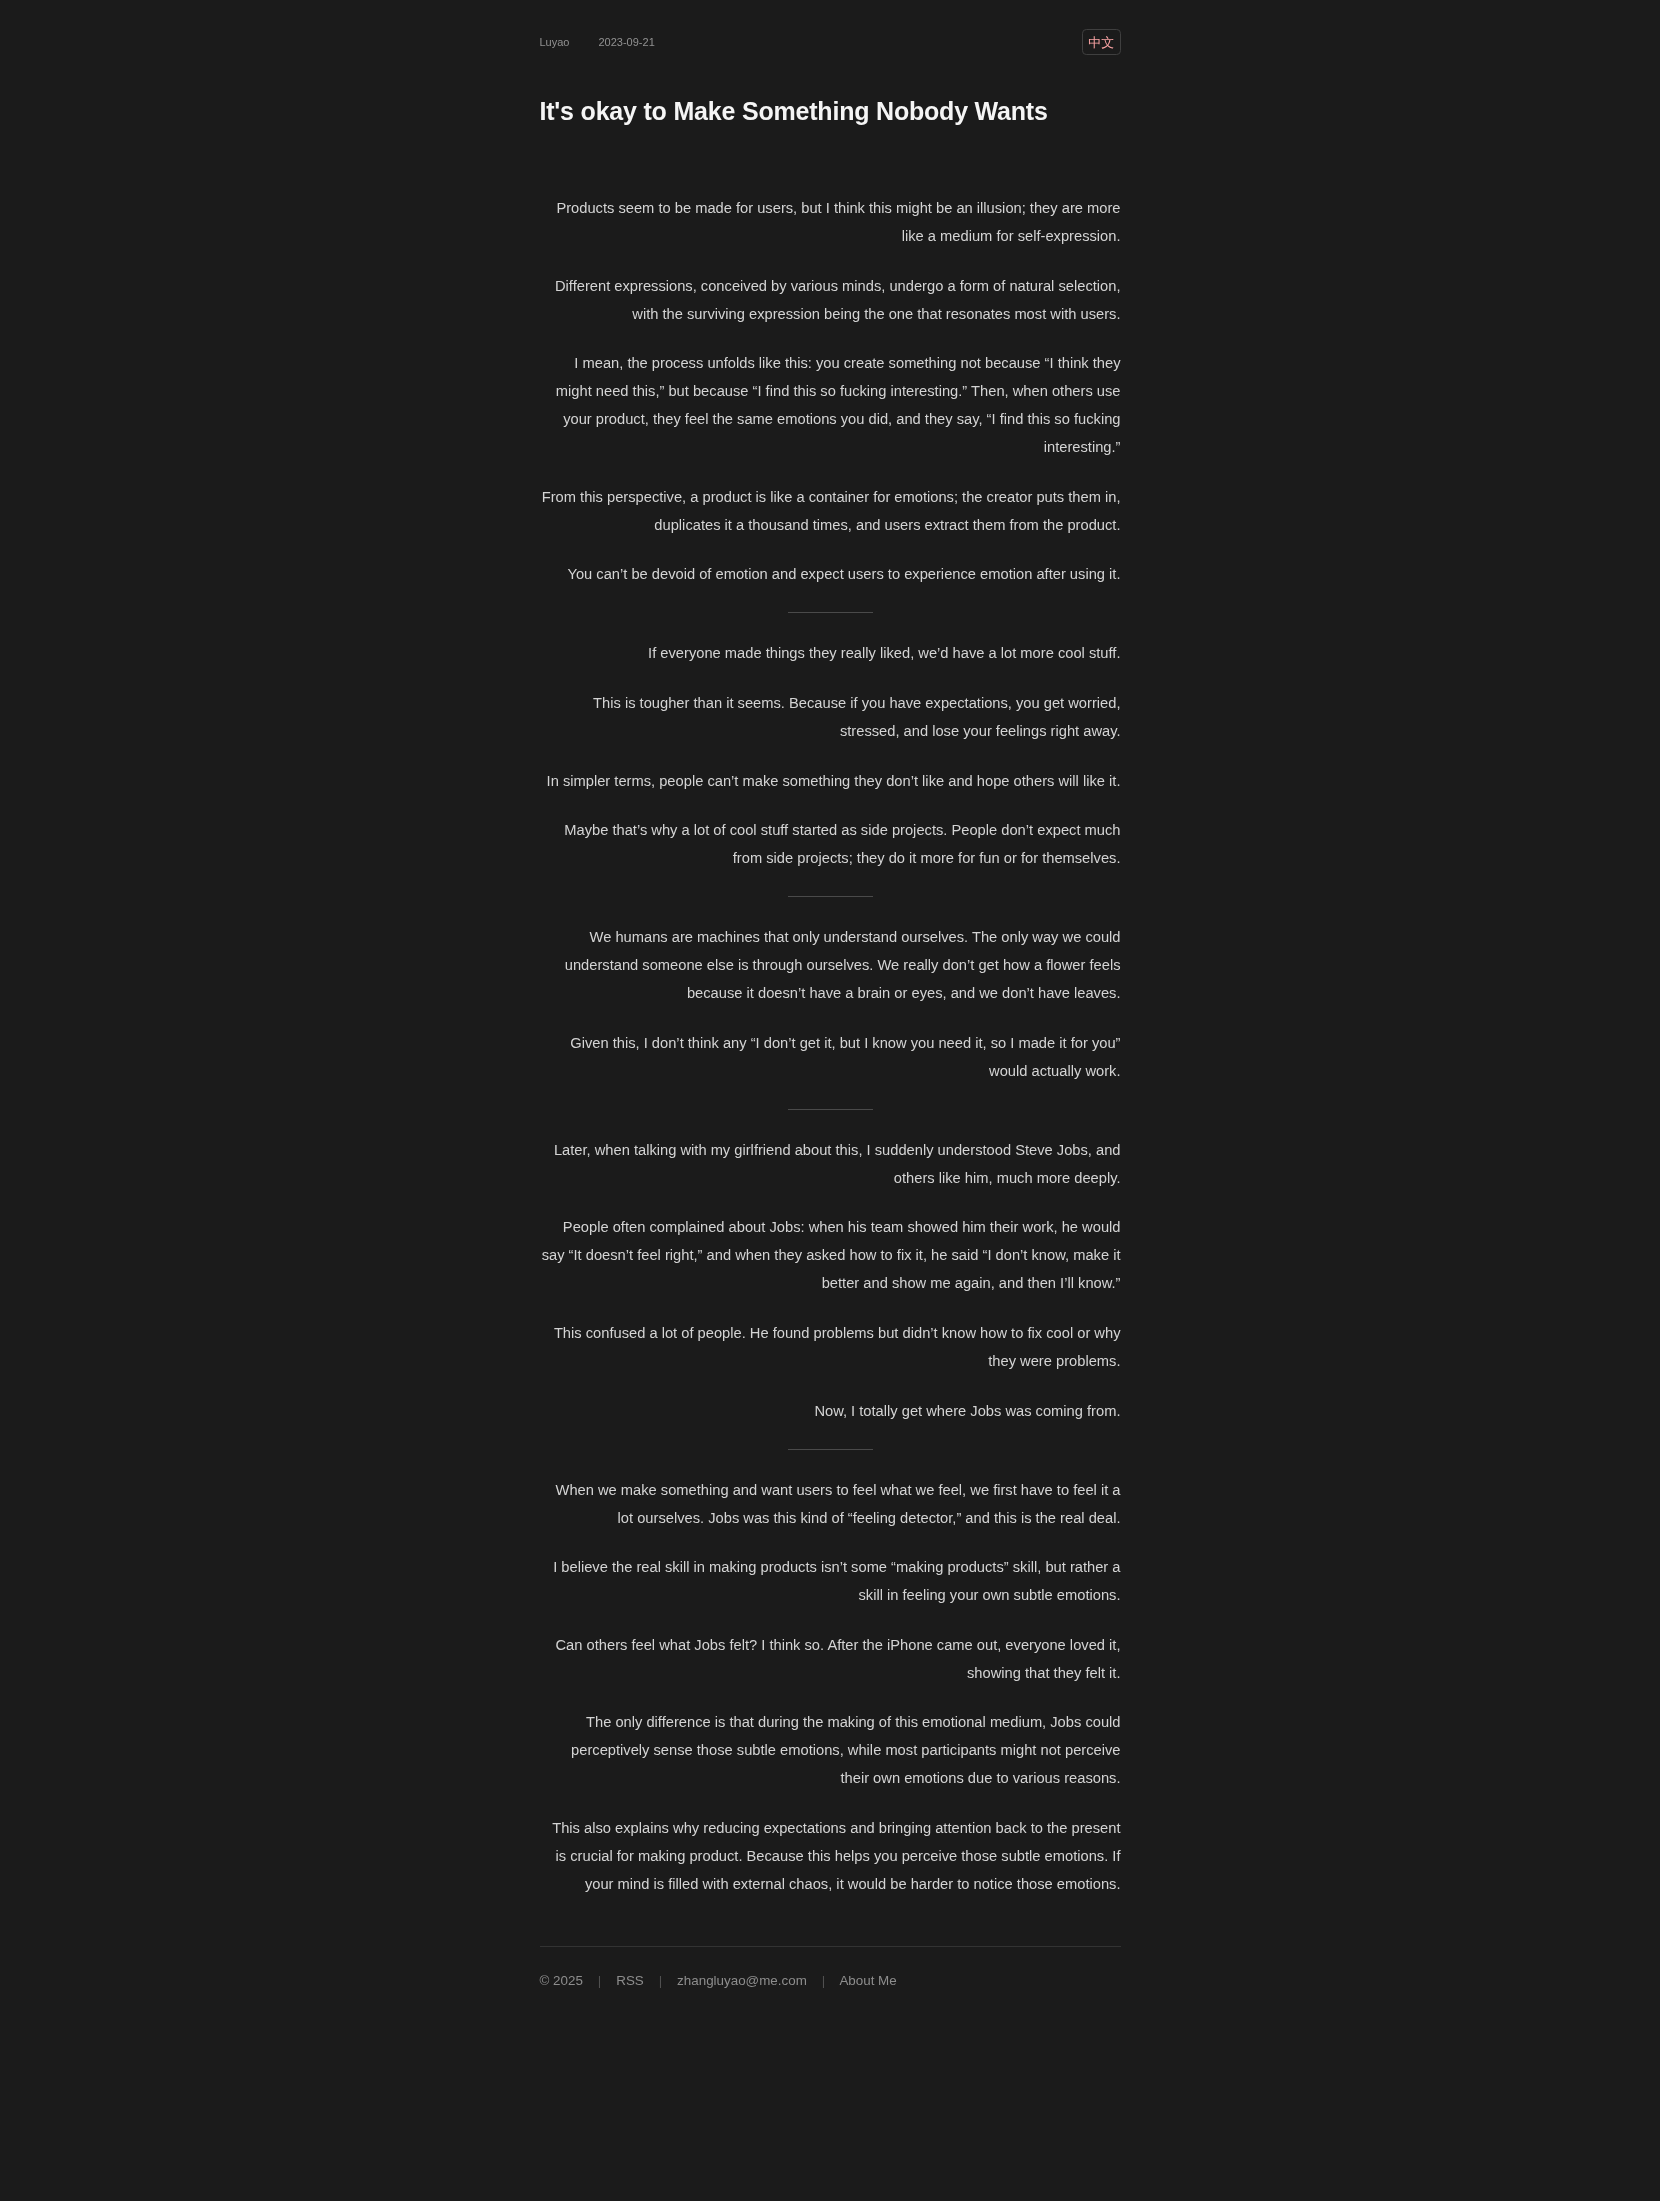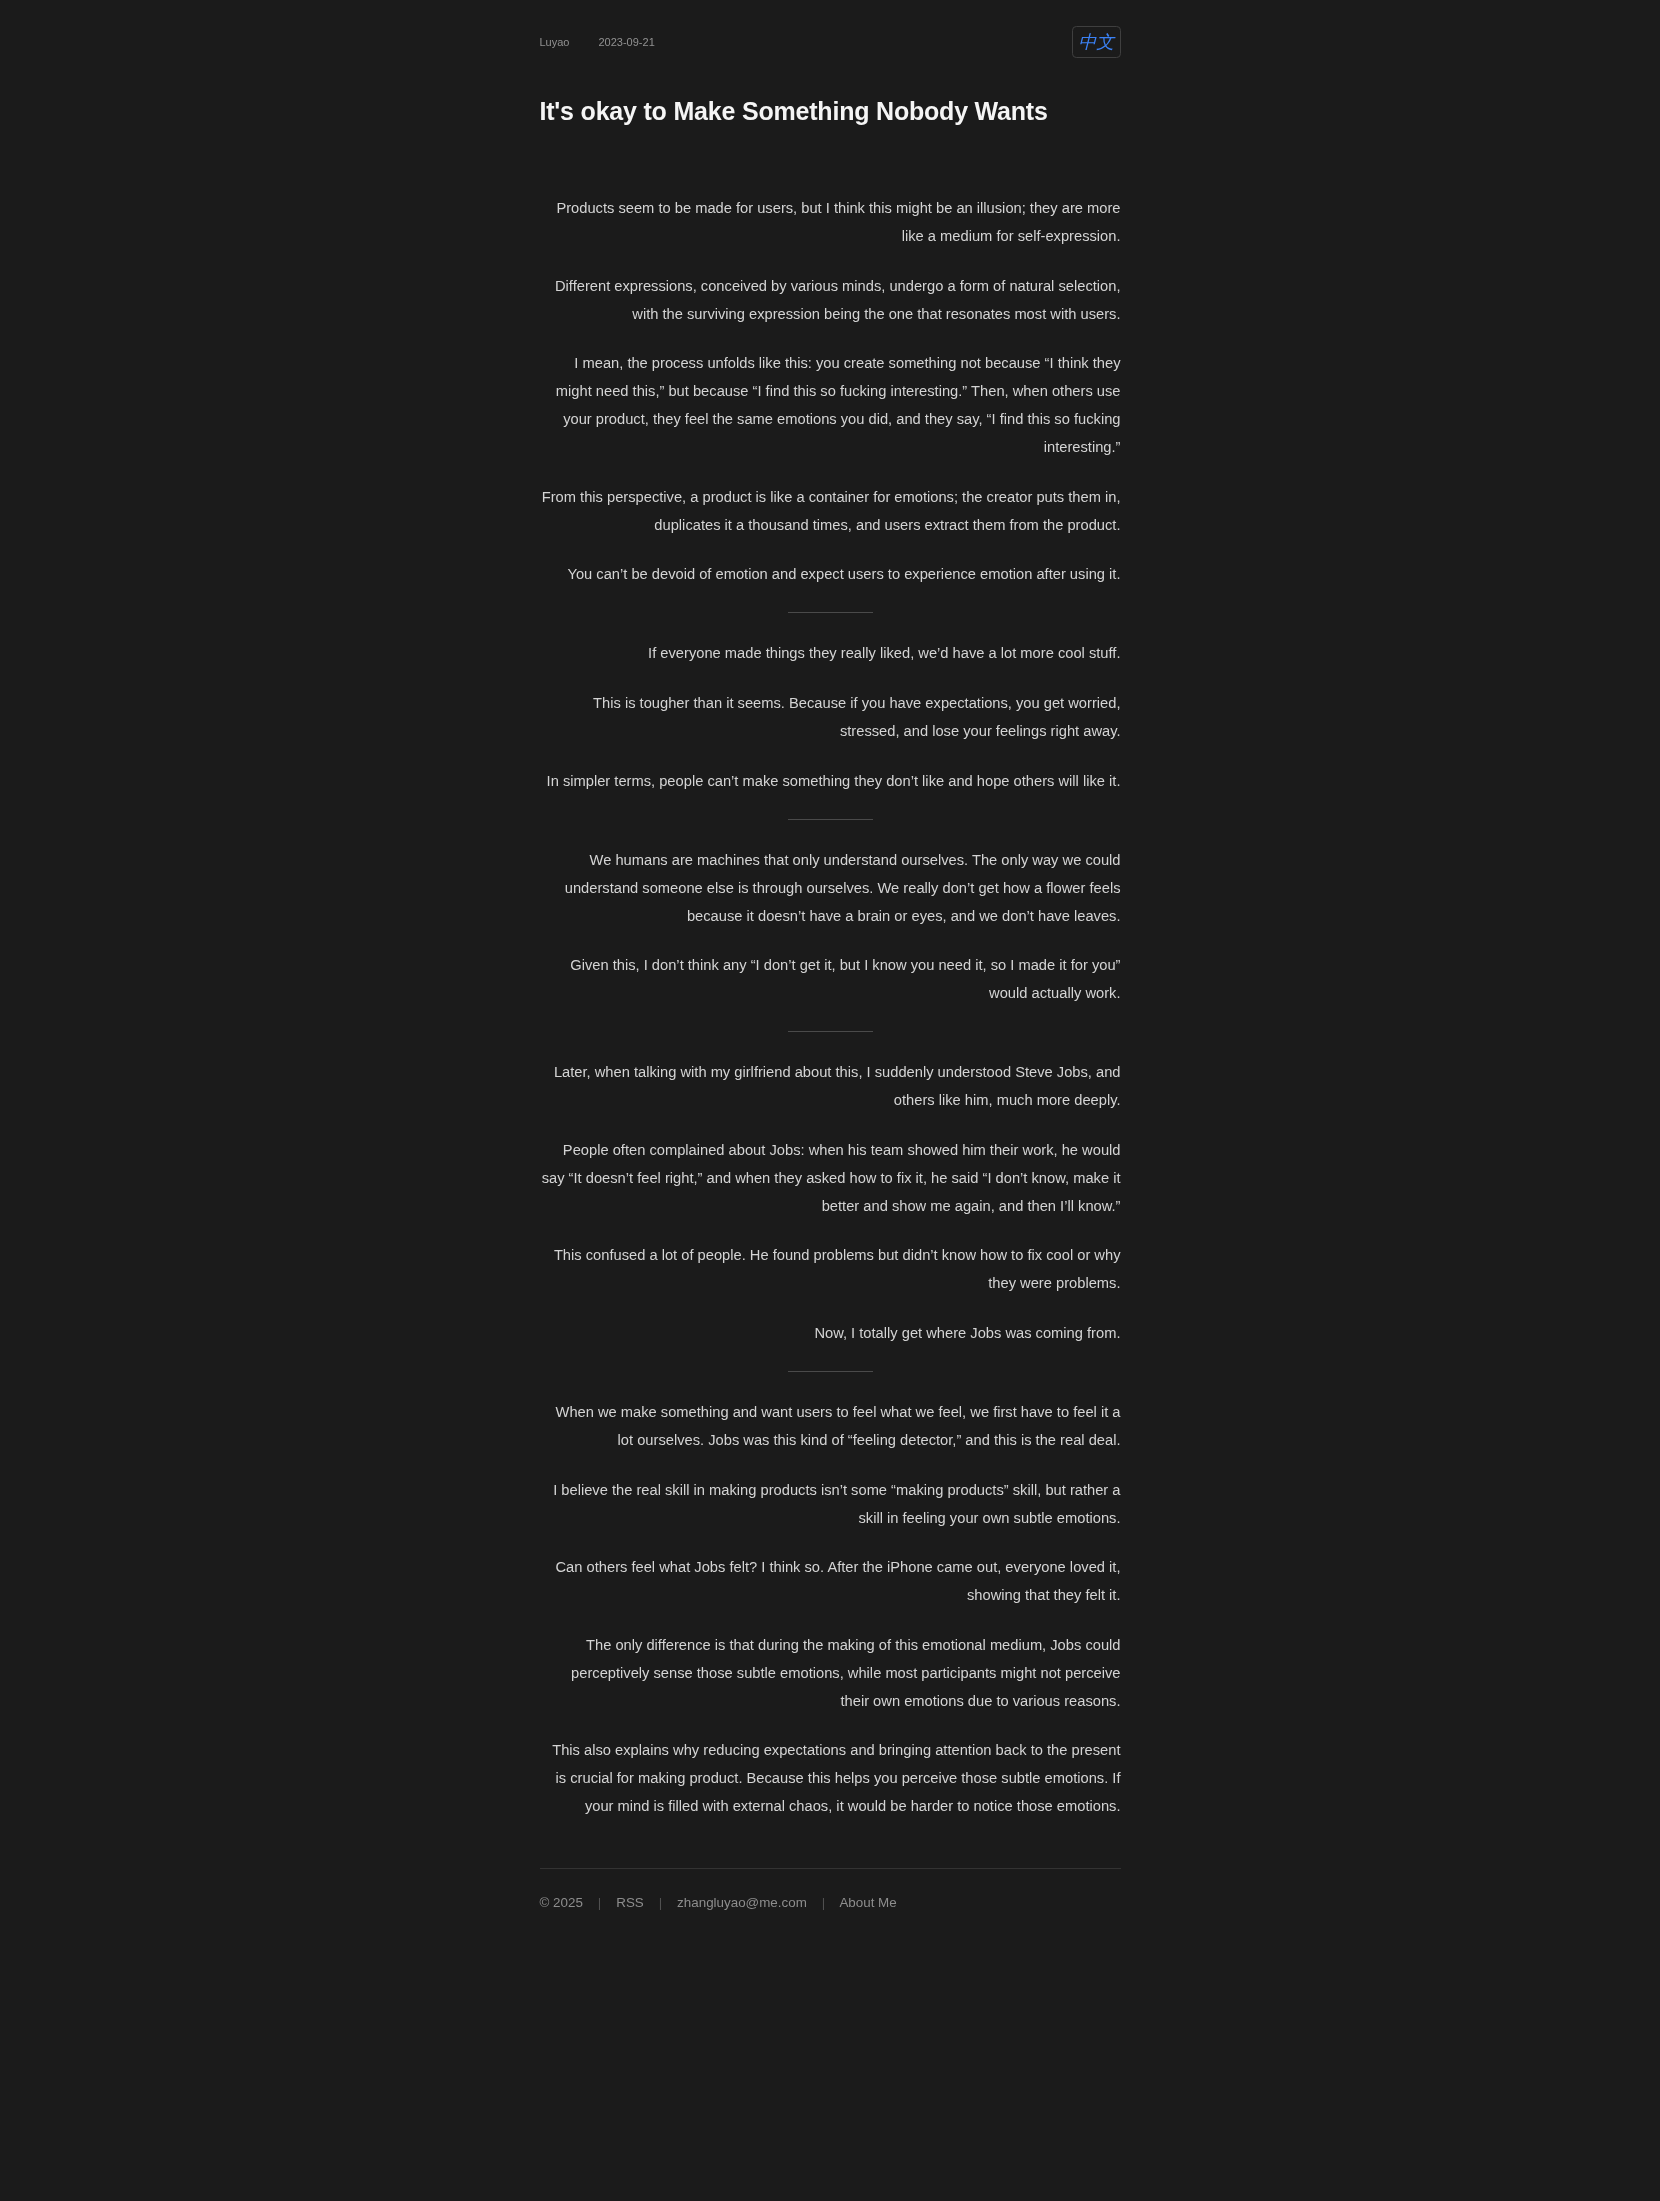--- a/index.html
+++ b/index.html
@@ -32,31 +32,30 @@
     font-size: 11px;
     color: #919191;
   }
   .meta a {
     color: #919191;
     text-decoration: none;
     cursor: pointer;
   }
   .lang-btn {
     background: transparent;
-    color: #3b82f6;
+    color: #fca5a5;
     border: 0.9px solid #3f3f3f;
     border-radius: 4.3px;
-    font-size: 18px;
+    font-size: 13px;
     line-height: 1;
     padding: 6px 5.2px 5.2px;
     min-width: 36px;
     box-sizing: border-box;
     cursor: pointer;
     font-family: "Liberation Sans", sans-serif;
-    font-style: italic;
   }
   h1.post-title {
     margin: 40px 0 8px;
     font-size: 25px;
     line-height: 31px;
     font-weight: 700;
     letter-spacing: -0.2px;
     color: #f5f5f5;
   }
   article.post-content {
@@ -111,20 +110,21 @@
   <article class="post-content" id="post-body">
       <p>Products seem to be made for users, but I think this might be an illusion; they are more like a medium for self-expression.</p>
       <p>Different expressions, conceived by various minds, undergo a form of natural selection, with the surviving expression being the one that resonates most with users.</p>
       <p>I mean, the process unfolds like this: you create something not because “I think they might need this,” but because “I find this so fucking interesting.” Then, when others use your product, they feel the same emotions you did, and they say, “I find this so fucking interesting.”</p>
       <p>From this perspective, a product is like a container for emotions; the creator puts them in, duplicates it a thousand times, and users extract them from the product.</p>
       <p>You can’t be devoid of emotion and expect users to experience emotion after using it.</p>
       <hr>
       <p>If everyone made things they really liked, we’d have a lot more cool stuff.</p>
       <p>This is tougher than it seems. Because if you have expectations, you get worried, stressed, and lose your feelings right away.</p>
       <p>In simpler terms, people can’t make something they don’t like and hope others will like it.</p>
+      <p>Maybe that’s why a lot of cool stuff started as side projects. People don’t expect much from side projects; they do it more for fun or for themselves.</p>
       <hr>
       <p>We humans are machines that only understand ourselves. The only way we could understand someone else is through ourselves. We really don’t get how a flower feels because it doesn’t have a brain or eyes, and we don’t have leaves.</p>
       <p>Given this, I don’t think any “I don’t get it, but I know you need it, so I made it for you” would actually work.</p>
       <hr>
       <p>Later, when talking with my girlfriend about this, I suddenly understood Steve Jobs, and others like him, much more deeply.</p>
       <p>People often complained about Jobs: when his team showed him their work, he would say “It doesn’t feel right,” and when they asked how to fix it, he said “I don’t know, make it better and show me again, and then I’ll know.”</p>
       <p>This confused a lot of people. He found problems but didn’t know how to fix cool or why they were problems.</p>
       <p>Now, I totally get where Jobs was coming from.</p>
       <hr>
       <p>When we make something and want users to feel what we feel, we first have to feel it a lot ourselves. Jobs was this kind of “feeling detector,” and this is the real deal.</p>

